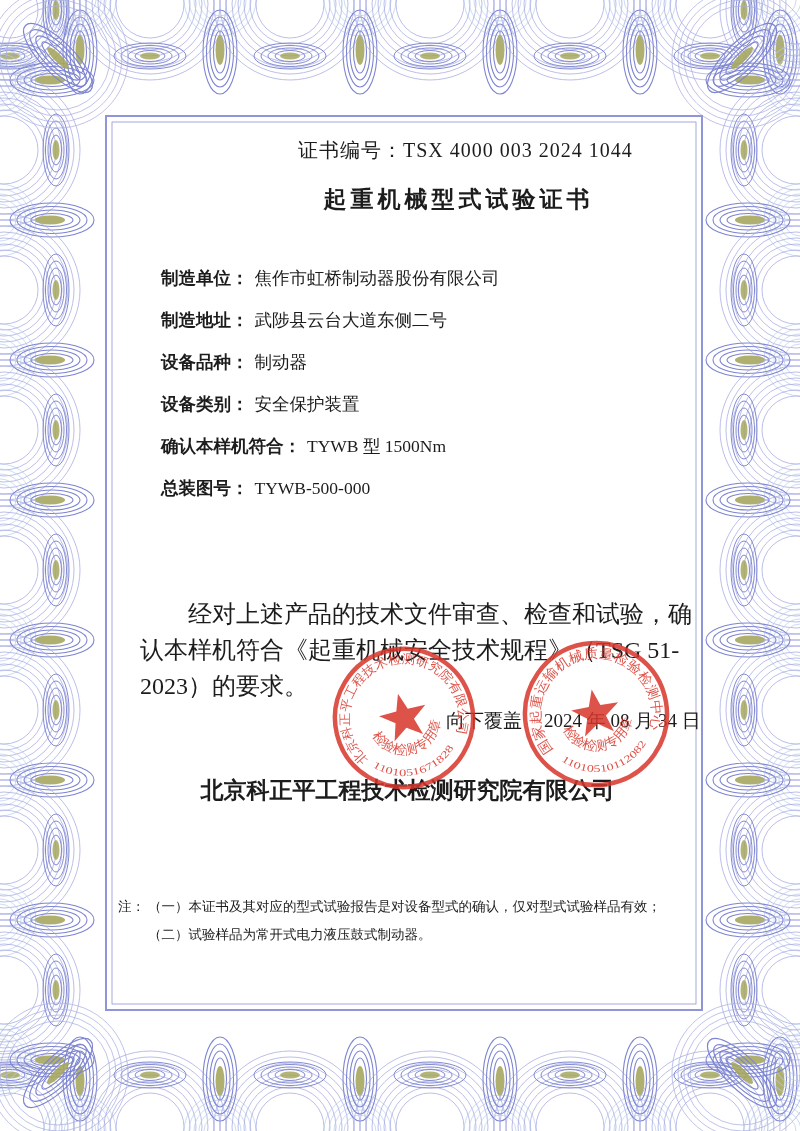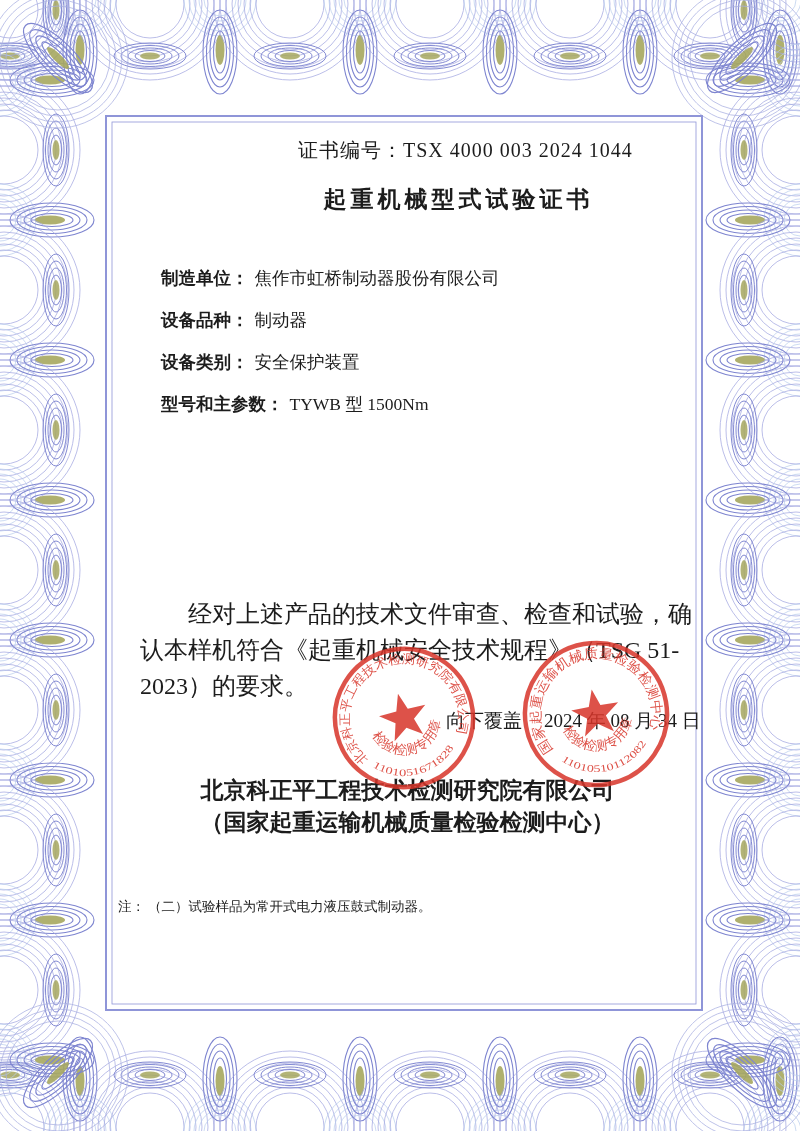--- a/index.html
+++ b/index.html
@@ -122,23 +122,25 @@
 </svg>
 
 <div class="layer cert-no">
   <span>证书编号：</span><span>TSX 4000 003 2024 1044</span>
 </div>
 
 <div class="layer cert-title">起重机械型式试验证书</div>
 
 <div class="layer fields">
   <div class="field-row"><span class="lbl">制造单位：</span><span class="val">焦作市虹桥制动器股份有限公司</span></div>
+  <div class="field-row"><span class="lbl">制造地址：</span><span class="val">武陟县云台大道东侧二号</span></div>
   <div class="field-row"><span class="lbl">设备品种：</span><span class="val">制动器</span></div>
   <div class="field-row"><span class="lbl">设备类别：</span><span class="val">安全保护装置</span></div>
-  <div class="field-row"><span class="lbl">型号和主参数：</span><span class="val">TYWB 型 1500Nm</span></div>
+  <div class="field-row"><span class="lbl">确认本样机符合：</span><span class="val">TYWB 型 1500Nm</span></div>
+  <div class="field-row"><span class="lbl">总装图号：</span><span class="val">TYWB-500-000</span></div>
 </div>
 
 <div class="layer statement">经对上述产品的技术文件审查、检查和试验，确认本样机符合《起重机械安全技术规程》（TSG 51-2023）的要求。</div>
 
 <div class="layer issue-date">
   <span>向下覆盖</span><span class="gap"></span><span>2024 年 08 月 34 日</span>
 </div>
 
 <svg id="seals" viewBox="0 0 400 205" xmlns="http://www.w3.org/2000/svg">
   <defs>
@@ -159,21 +161,21 @@
     <circle r="71" fill="none" stroke="#d8352a" stroke-width="4.5"></circle>
     <use href="#star"></use>
     <text font-size="13.5"><textPath href="#arcR1" textLength="230" lengthAdjust="spacingAndGlyphs">国家起重运输机械质量检验检测中心</textPath></text>
     <text font-size="13"><textPath href="#arcL2" textLength="92" lengthAdjust="spacingAndGlyphs">检验检测专用章</textPath></text>
     <text font-size="10"><textPath href="#arcL3" textLength="98" lengthAdjust="spacingAndGlyphs">11010510112082</textPath></text>
   </g>
 </svg>
 
 <div class="layer issuer">
   <div>北京科正平工程技术检测研究院有限公司</div>
-  <div>（国家起重运输机械质量检验检测中心）</div>
 </div>
 
 <div class="layer notes">
   <div class="nlbl">注：</div>
   <div class="nbody">
+    <div>（一）本证书及其对应的型式试验报告是对设备型式的确认，仅对型式试验样品有效；</div>
     <div>（二）试验样品为常开式电力液压鼓式制动器。</div>
   </div>
 </div>
 
 </body></html>

